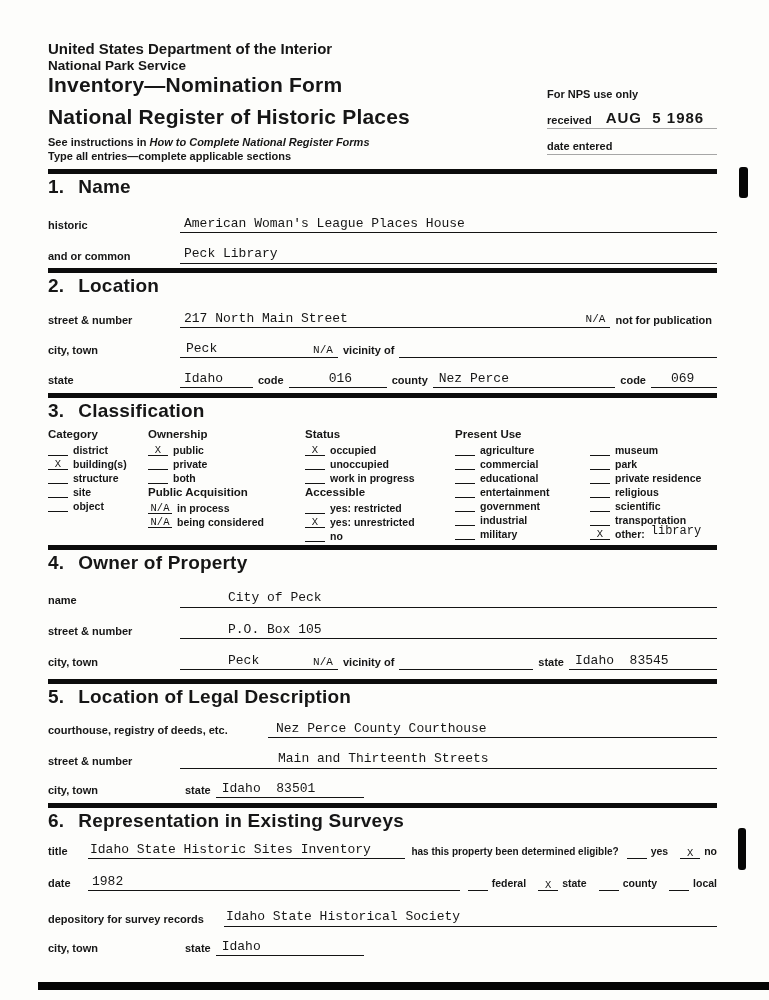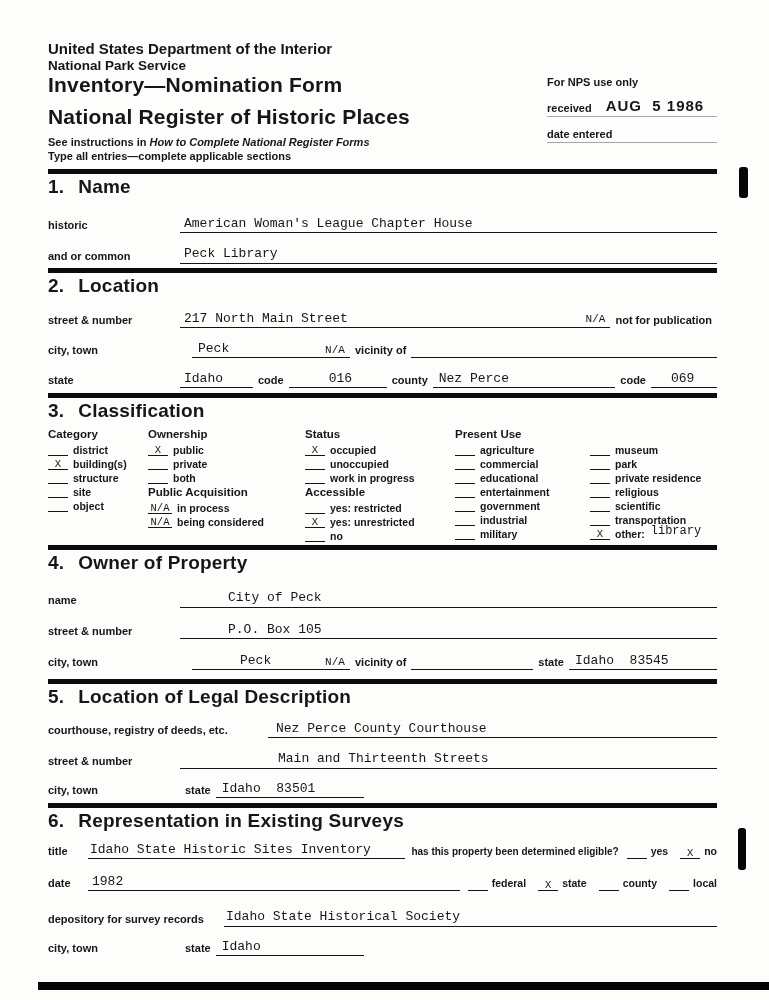--- a/index.html
+++ b/index.html
@@ -13,21 +13,21 @@
   .form-no { font-size:8.5px; font-weight:bold; line-height:1.3; }
   .omb { font-family:"Liberation Mono","DejaVu Sans Mono",monospace; font-style:italic; font-size:10px; line-height:1.45; letter-spacing:.2px; }
   .dept { margin-top:10px; font-size:15px; font-weight:bold; }
   .agency { margin-top:1px; font-size:13.5px; font-weight:bold; }
   .big-title { font-size:21px; font-weight:bold; line-height:1.12; letter-spacing:.2px; }
   .bt1 { margin-top:8px; }
   .instr { font-size:11px; font-weight:bold; }
   .i1 { margin-top:8px; }
   .i2 { margin-top:2px; }
   .it { font-style:italic; }
-  .nps-box { position:absolute; top:76px; right:52px; width:170px; }
+  .nps-box { position:absolute; top:88px; right:52px; width:170px; }
   .nps-use { font-size:11px; font-weight:bold; margin-bottom:9px; }
   .nps-row { display:flex; align-items:flex-end; border-bottom:1px solid #a6a6a6; padding-bottom:2px; margin-bottom:7px; min-height:19px; }
   .nps-lbl { font-size:11px; font-weight:bold; }
   .stamp { font-size:15px; font-weight:bold; letter-spacing:1px; margin-left:14px; white-space:pre; }
 
   
   .sec-bar { height:5px; background:#0c0c0c; }
   .sec-head { display:flex; font-size:19px; font-weight:bold; margin-top:2px; letter-spacing:.2px; }
   .sec-num { margin-right:14px; }
 
@@ -36,21 +36,21 @@
   .flabel { font-size:11px; font-weight:bold; white-space:nowrap; padding-bottom:2px; flex:none; }
   .ilabel { font-size:11px; font-weight:bold; white-space:nowrap; padding-bottom:2px; flex:none; margin:0 5px; }
   .qlabel { font-size:10px; font-weight:bold; white-space:nowrap; padding-bottom:2px; flex:none; margin-left:6px; }
   .slabel { font-size:10.5px; font-weight:bold; white-space:nowrap; padding-bottom:2px; flex:none; }
   .lw { width:132px; } .lw40 { width:40px; } .lw176 { width:176px; } .lw220 { width:220px; }
   .useg { border-bottom:1.5px solid #141414; min-height:17px; display:flex; align-items:flex-end; flex:none; }
   .grow { flex:1 1 auto; min-width:0; }
   .val { font-family:"Liberation Mono","DejaVu Sans Mono",monospace; font-size:13px; line-height:1.25; white-space:pre; }
   .namark { width:30px; justify-content:center; }
   .naval { font-family:"Liberation Mono","DejaVu Sans Mono",monospace; font-size:11px; line-height:1.3; }
-  .w66 { width:66px; } .w73 { width:73px; } .w98 { width:98px; } .w128 { width:128px;margin-left:12px; } .w148 { width:148px; }
+  .w66 { width:66px; } .w73 { width:73px; } .w98 { width:98px; } .w128 { width:128px; } .w148 { width:148px; }
   .pl2{padding-left:2px;} .pl4{padding-left:4px;} .pl6{padding-left:6px;} .pl8{padding-left:8px;} .pl20{padding-left:20px;} .pl40{padding-left:40px;}
   .pl48{padding-left:48px;} .pl98{padding-left:98px;}
   .mt4{margin-top:4px;} .mt5{margin-top:5px;} .mt9{margin-top:9px;} .mt10{margin-top:10px;} .mt12{margin-top:12px;}
   .mt13{margin-top:13px;} .mt14{margin-top:14px;} .mt15{margin-top:15px;} .mt16{margin-top:16px;}
   .mt18{margin-top:18px;} .mt2{margin-top:2px;} .mt7{margin-top:7px;}
 
   
   .class-grid { display:flex; margin-top:6px; }
   .ccol1{width:100px;} .ccol2{width:157px;} .ccol3{width:150px;} .ccol4{width:135px;} .ccol5{flex:1; padding-top:15px;}
   .cbtitle { font-size:11.5px; font-weight:bold; height:15px; }
@@ -95,21 +95,21 @@
     </div>
 
     <div class="sec-bar mt7"></div>
     <div class="sec-head">
       <span class="sec-num">1.</span>
       <span>Name</span>
     </div>
     <div class="frow mt18">
       <div class="flabel lw">historic</div>
       <div class="useg grow pl4">
-          <span class="val">American Woman's League Chapter House</span>
+          <span class="val">American Woman's League Places House</span>
         </div>
     </div>
     <div class="frow mt13">
       <div class="flabel lw">and or common</div>
       <div class="useg grow pl4">
           <span class="val">Peck Library</span>
         </div>
     </div>
 
     <div class="sec-bar mt4"></div>

